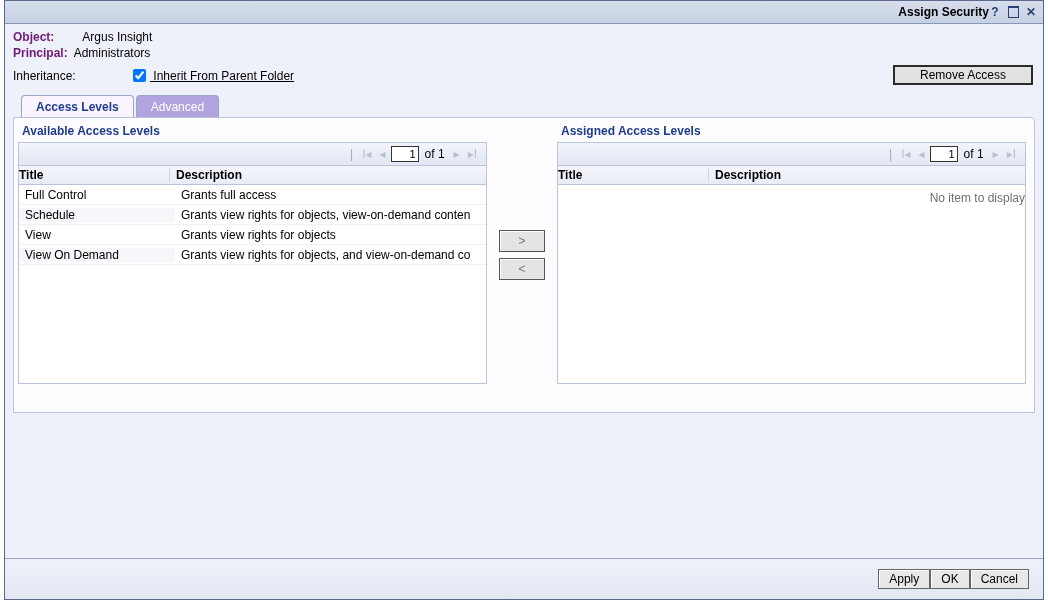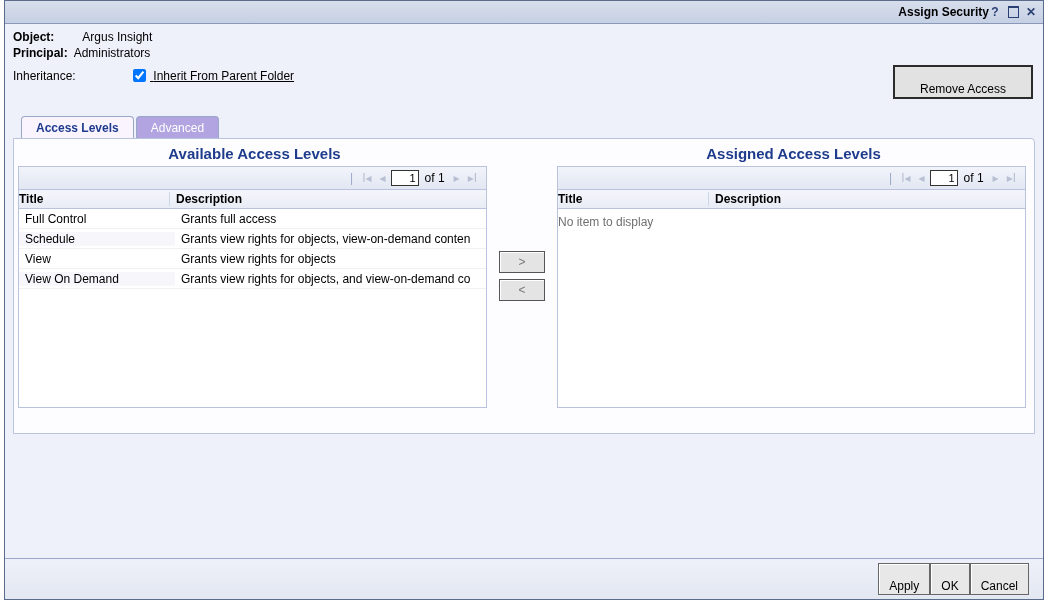--- a/index.html
+++ b/index.html
@@ -45,21 +45,21 @@
   .maximize-box {
     width: 9px; height: 9px;
     border: 1px solid #2a3f72;
     border-top-width: 2px;
   }
   .content {
     padding: 4px 8px 0 8px;
   }
   .meta-row { margin-top: 2px; }
   .meta-label {
-    color: #000000;
+    color: #701a75;
     font-weight: bold;
     display: inline-block;
     min-width: 58px;
   }
   .inh-row {
     display: flex;
     align-items: center;
     margin-top: 6px;
   }
   .inh-label {
@@ -73,21 +73,21 @@
     position: absolute;
     right: 10px;
     top: 64px;
   }
   .btn {
     font-family: inherit;
     font-size: 12px;
     background: #e8e8e8;
     border: 1px solid #666;
     box-shadow: inset 1px 1px 0 #fff;
-    padding: 15px 10px;
+    padding: 1px 10px;
     height: 20px;
     cursor: pointer;
   }
   .btn-remove {
     width: 140px;
     height: 20px;
     border: 2px solid #2b2b2b;
     box-shadow: none;
     background: #e2e2e2;
   }
@@ -99,21 +99,21 @@
   }
   .tab {
     border: 1px solid #9aa7c7;
     border-bottom: none;
     border-radius: 4px 4px 0 0;
     padding: 3px 14px;
     font-size: 12px;
     cursor: pointer;
     margin-right: 2px;
     height: 16px;
-    display: inline-flex; align-items: center; margin-top: 21px;
+    display: inline-flex; align-items: center;
   }
   .tab-active {
     background: #faf4ff;
     color: #1e3b8c;
     font-weight: bold;
   }
   .tab-inactive {
     background: #b1a4e0;
     color: #ffffff;
     font-weight: normal;
@@ -130,23 +130,22 @@
     padding: 6px 8px 8px 4px;
   }
   .listbox {
     flex: 1;
     display: flex;
     flex-direction: column;
   }
   .listbox h4 {
     margin: 0 0 4px 4px;
     color: #1e3b8c;
-    font-size: 15px;
-    font-weight: bold;
-    text-align: center;
+    font-size: 12px;
+    font-weight: bold;
   }
   .grid {
     border: 1px solid #b9c3dd;
     height: 240px;
     background: #fff;
     display: flex;
     flex-direction: column;
     overflow: hidden;
   }
   .pager {
@@ -188,21 +187,21 @@
   .row {
     display: flex;
     height: 19px;
     align-items: center;
     border-bottom: 1px solid #f1f1f1;
   }
   .row .c1 { width:150px; padding-left:6px; }
   .row .c2 { flex:1; padding-left:6px; white-space:nowrap; overflow:hidden; }
   .row:nth-child(even) .c1 { background:#f6f6fb; }
   .empty-msg {
-    text-align:left;
+    text-align:right;
     color:#707070;
     padding-top:6px;
   }
   .transfer {
     width: 50px;
     display:flex;
     flex-direction:column;
     align-items:center;
     justify-content:flex-start;
     padding-top: 106px;

